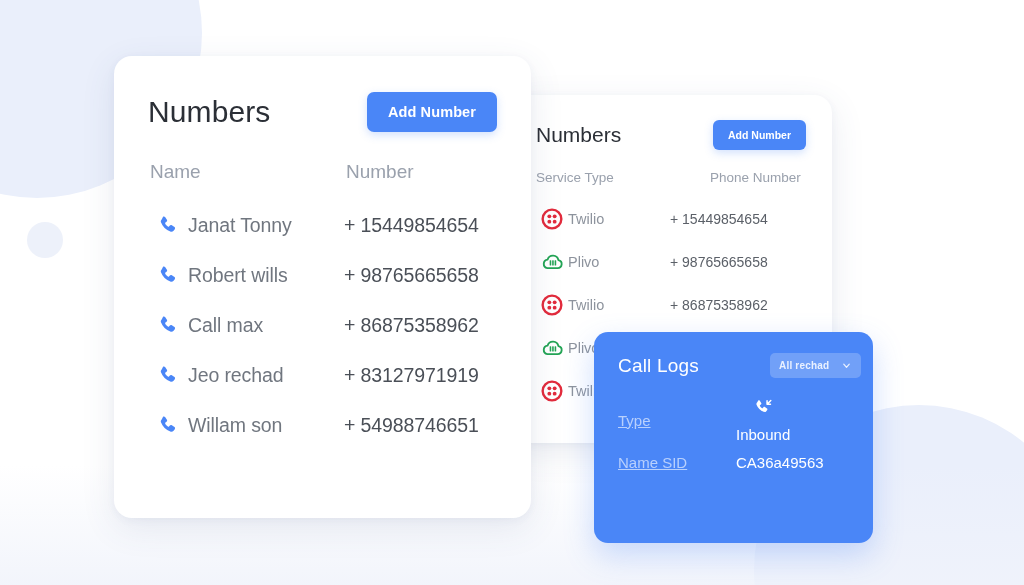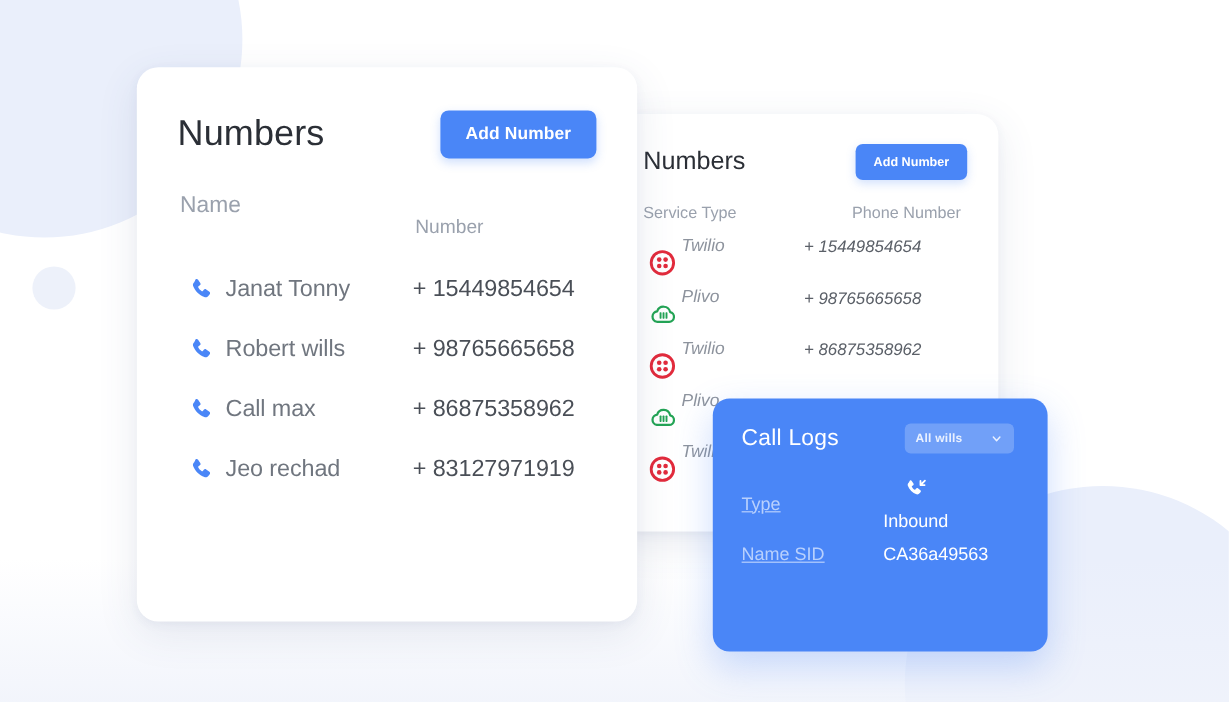--- a/index.html
+++ b/index.html
@@ -75,21 +75,21 @@
     font-family: "Liberation Sans", sans-serif;
     font-size: 14.5px; font-weight: 700;
     padding: 12px 21px; cursor: pointer;
     letter-spacing: .1px;
     box-shadow: 0 3px 8px rgba(74,134,247,.25);
   }
   #card-numbers-large .col-heads {
     display: flex; margin-bottom: 17px; padding-left: 2px;
   }
   #card-numbers-large .col-heads .ch-name { width: 196px; font-size: 19px; color: #9aa1ad; font-weight: 400; }
-  #card-numbers-large .col-heads .ch-num  { font-size: 16px; color: #9aa1ad; font-weight: 400; margin-top: 20px; }
+  #card-numbers-large .col-heads .ch-num  { font-size: 19px; color: #9aa1ad; font-weight: 400; }
   #card-numbers-large .row {
     display: flex; align-items: center; height: 50px;
   }
   #card-numbers-large .row .cell-icon { width: 40px; display: flex; align-items: center; }
   #card-numbers-large .row .cell-name {
     width: 156px; font-size: 19.5px; color: #70767f; font-weight: 400; letter-spacing: -.1px;
   }
   #card-numbers-large .row .cell-number {
     font-size: 19.5px; color: #4a4f57; font-weight: 400; letter-spacing: -.1px;
   }
@@ -112,34 +112,34 @@
     background: #4a86f7; color: #ffffff;
     border: none; border-radius: 6px;
     font-family: "Liberation Sans", sans-serif;
     font-size: 10.5px; font-weight: 700;
     padding: 9px 15px; cursor: pointer;
     box-shadow: 0 3px 8px rgba(74,134,247,.25);
   }
   #card-numbers-small .col-heads { display: flex; margin-bottom: 12px; gap: 40px; }
   #card-numbers-small .col-heads .ch-service { width: 134px; font-size: 13.5px; color: #9aa1ad; }
   #card-numbers-small .col-heads .ch-phone   { font-size: 13.5px; color: #9aa1ad; }
-  #card-numbers-small .row { display: flex; height: 43px; font-style: italic; }
+  #card-numbers-small .row { display: flex; align-items: center; height: 43px; }
   #card-numbers-small .row .cell-icon { width: 32px; display: flex; align-items: center; }
   #card-numbers-small .row .cell-service { width: 102px; font-size: 14.5px; color: #8d939d; }
   #card-numbers-small .row .cell-phone   { font-size: 14px; color: #5b6068; }
 
   
   #panel-call-logs {
     position: absolute;
     left: 594px; top: 332px;
     width: 279px; height: 211px;
     background: #4a86f7;
     border-radius: 14px;
     z-index: 3;
-    padding: 21px 28px 0 24px;
+    padding: 21px 12px 0 24px;
     box-shadow: 0 12px 30px rgba(74,134,247,.28);
   }
   #panel-call-logs .panel-head {
     display: flex; align-items: center; justify-content: space-between;
     margin-bottom: 21px;
   }
   #panel-call-logs .panel-title {
     font-size: 19px; color: #ffffff; font-weight: 400; letter-spacing: .2px;
   }
   #panel-call-logs .dropdown {
@@ -300,29 +300,38 @@
   <div class="row">
     <div class="cell-icon icon">
       <svg width="22" height="22" viewBox="0 0 24 24" fill="#4a86f7">
         <path d="M6.6 2.9c.7-.5 1.7-.3 2.2.4l2 3c.5.7.3 1.7-.4 2.2l-1.2.9c-.3.2-.4.6-.3.9.5 1.3 1.9 2.8 3.3 3.5.3.2.7.1.9-.2l.9-1.1c.5-.7 1.5-.8 2.2-.3l2.9 2.1c.7.5.8 1.5.3 2.2l-1.3 1.7c-.8 1.1-2.3 1.5-3.6 1-4.6-1.7-8.5-5.5-10.2-10.1-.5-1.3 0-2.7 1-3.5z"></path>
       </svg>
     </div>
     <div class="cell-name">Jeo rechad</div>
     <div class="cell-number">+ 83127971919</div>
   </div>
 
+  <div class="row">
+    <div class="cell-icon icon">
+      <svg width="22" height="22" viewBox="0 0 24 24" fill="#4a86f7">
+        <path d="M6.6 2.9c.7-.5 1.7-.3 2.2.4l2 3c.5.7.3 1.7-.4 2.2l-1.2.9c-.3.2-.4.6-.3.9.5 1.3 1.9 2.8 3.3 3.5.3.2.7.1.9-.2l.9-1.1c.5-.7 1.5-.8 2.2-.3l2.9 2.1c.7.5.8 1.5.3 2.2l-1.3 1.7c-.8 1.1-2.3 1.5-3.6 1-4.6-1.7-8.5-5.5-10.2-10.1-.5-1.3 0-2.7 1-3.5z"></path>
+      </svg>
+    </div>
+    <div class="cell-name">Willam son</div>
+    <div class="cell-number">+ 54988746651</div>
+  </div>
 
 </div>
 
 <div id="panel-call-logs">
 
   <div class="panel-head">
     <div class="panel-title">Call Logs</div>
     <div class="dropdown">
-      <span class="dd-label">All wills</span>
+      <span class="dd-label">All rechad</span>
       <span class="icon">
         <svg width="11" height="11" viewBox="0 0 24 24" fill="none" stroke="#eaf1ff" stroke-width="2.6" stroke-linecap="round" stroke-linejoin="round">
           <polyline points="6,9 12,16 18,9"></polyline>
         </svg>
       </span>
     </div>
   </div>
 
   <div class="kv-row">
     <div class="kv-key">Type</div>

